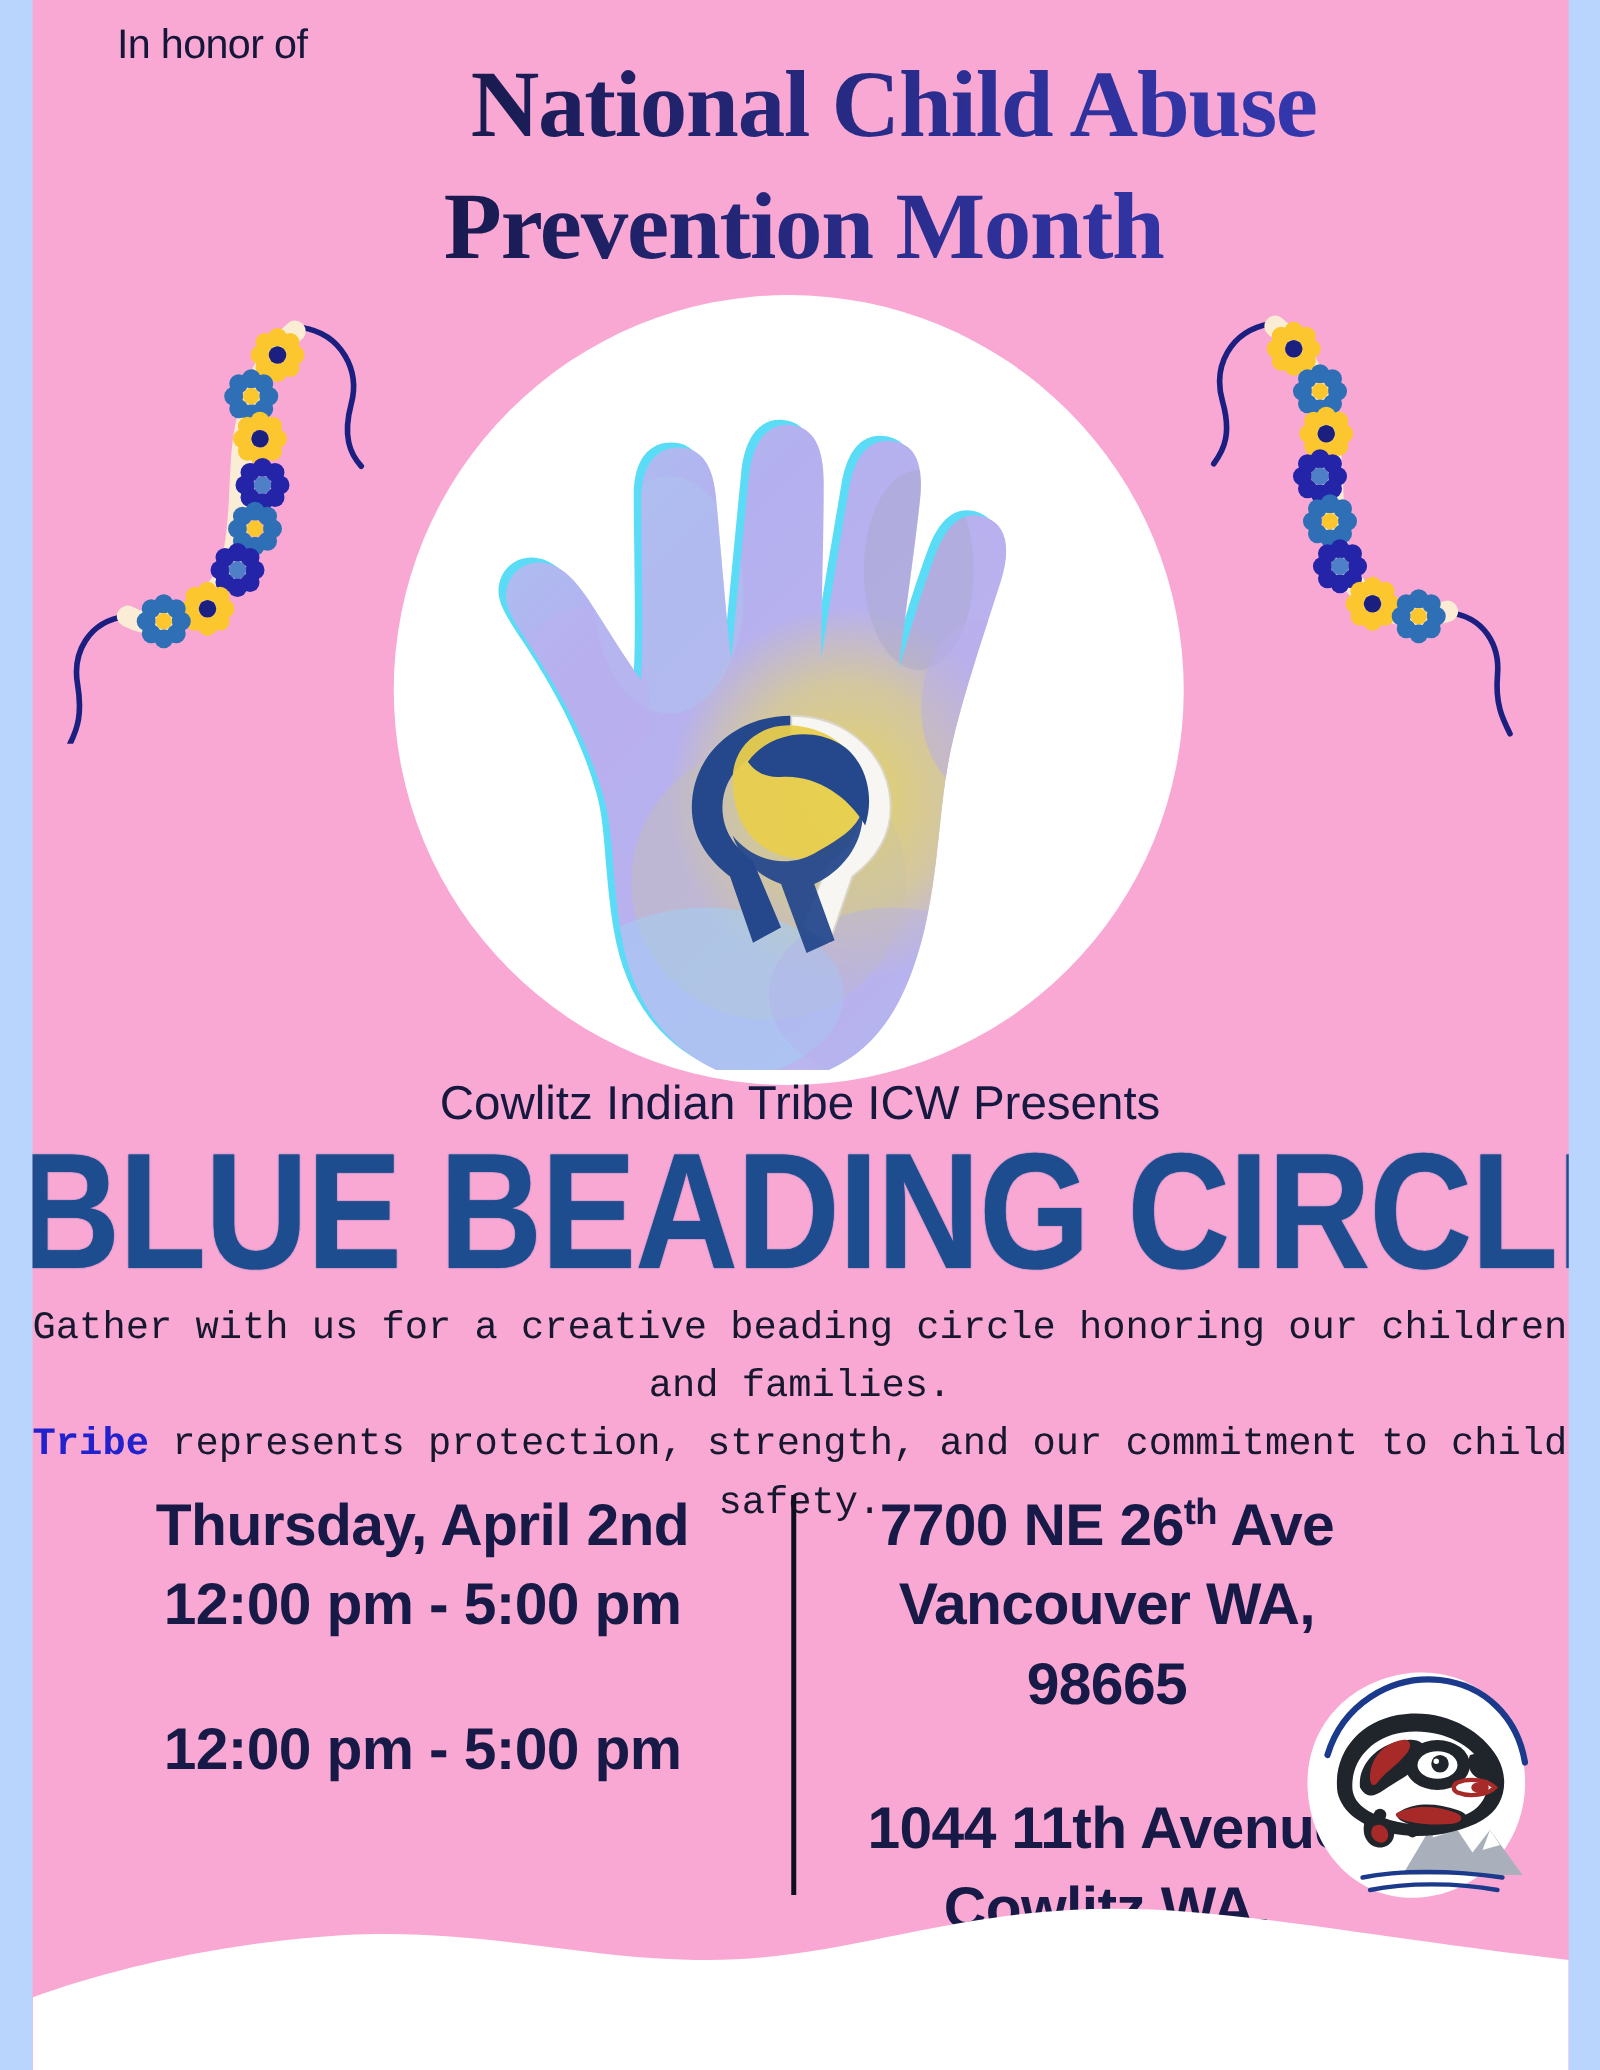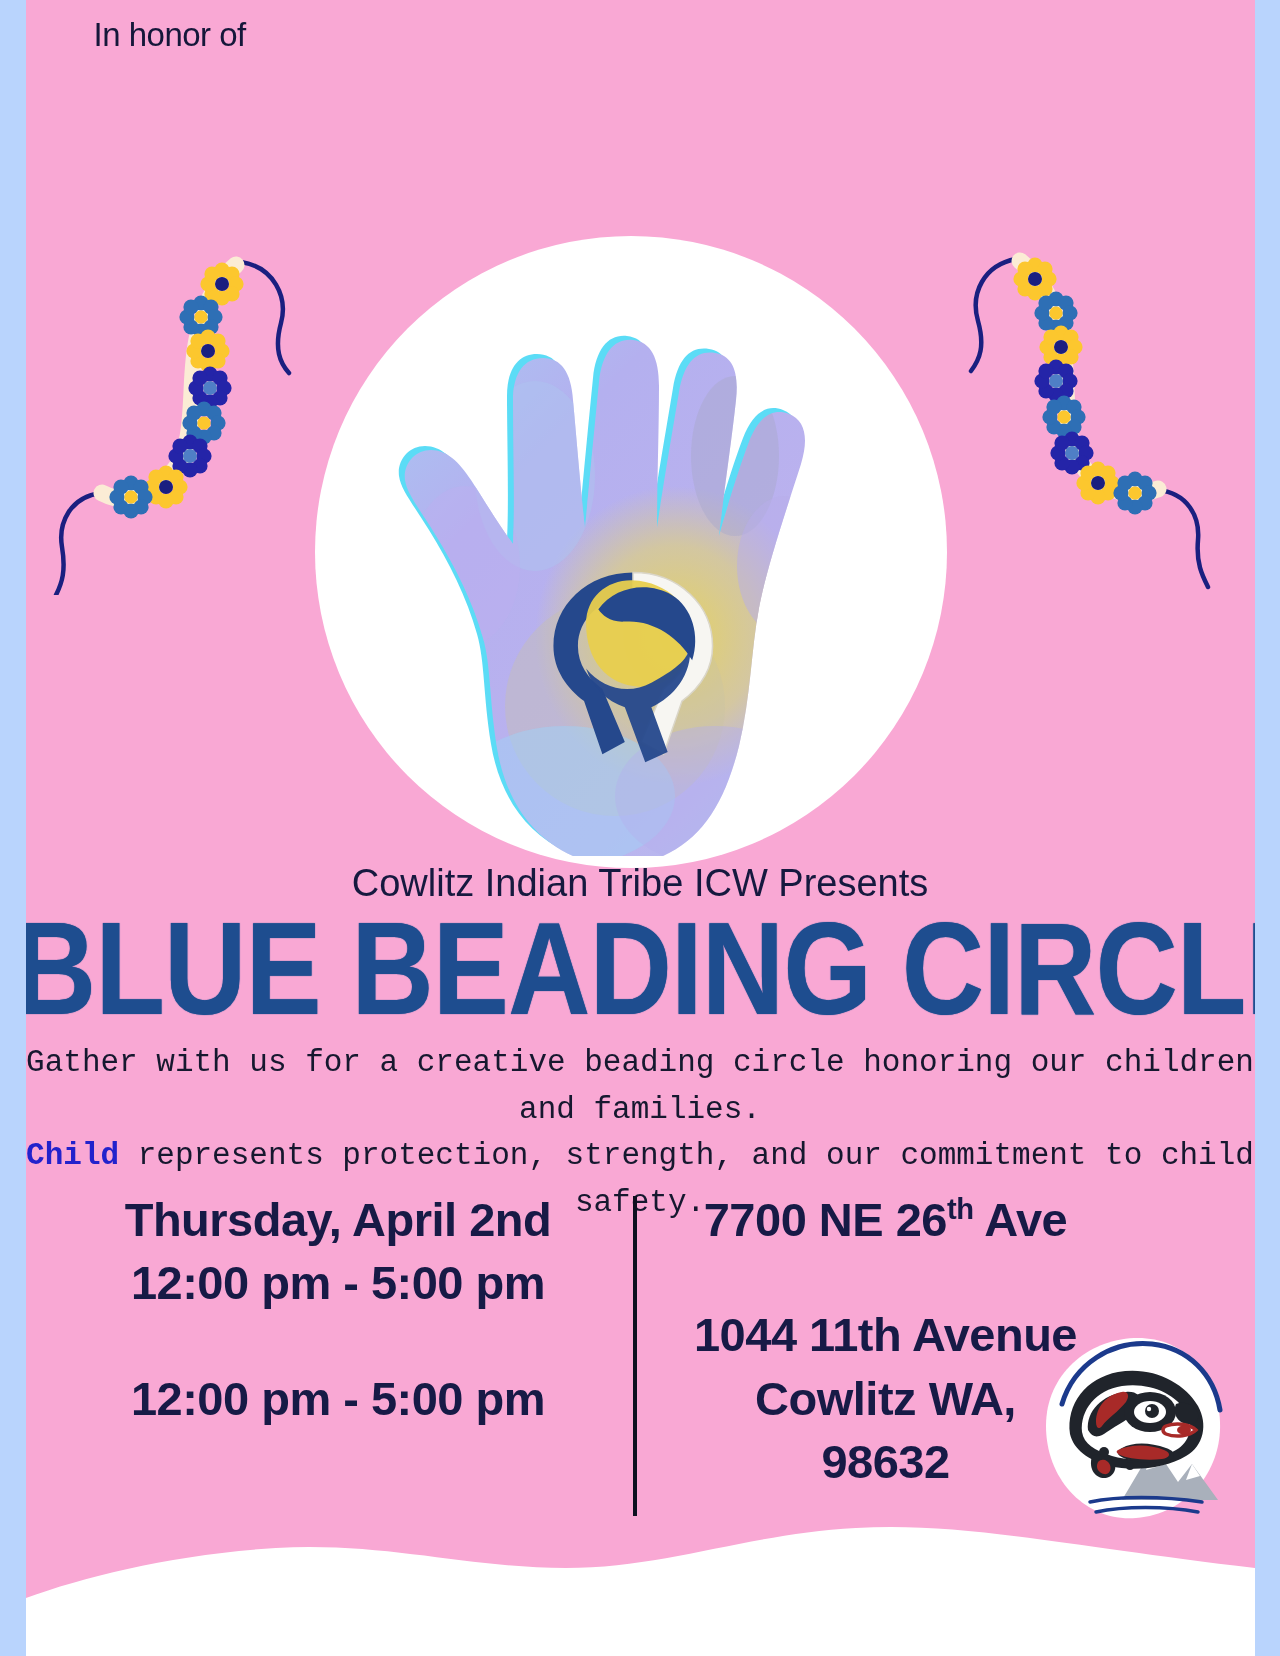--- a/index.html
+++ b/index.html
@@ -173,20 +173,24 @@
     letter-spacing: 0.5px;
   }
 </style>
 </head>
 <body>
 
 <div class="flyer">
 
   <div class="honor-line">In honor of</div>
 
+  <div class="month-title">
+    <span class="l1">National Child Abuse</span>
+    <span class="l2">Prevention Month</span>
+  </div>
 
   <div class="bead-chain-left">
     <svg width="280" height="370" viewBox="0 0 280 370" xmlns="http://www.w3.org/2000/svg">
       <path d="M205 37 C238 42 252 72 245 98 C238 124 244 138 253 148" stroke="#1a1f80" stroke-width="4.5" fill="none" stroke-linecap="round"></path>
       <path d="M65 268 C34 272 22 298 26 322 C30 346 26 358 20 370" stroke="#1a1f80" stroke-width="4.5" fill="none" stroke-linecap="round"></path>
       <path d="M200 40 C175 60 168 85 162 110 C154 142 158 178 152 212 C146 244 128 262 100 272 C86 277 74 272 66 268" stroke="#fbecd5" stroke-width="17" fill="none" stroke-linecap="round"></path>
       <g>
         <g transform="translate(186,59)">
           <g fill="#fcc72e">
               <circle cx="0" cy="-14" r="7.6"></circle>
@@ -509,40 +513,41 @@
     </svg>
   </div>
 
   <div class="presents">Cowlitz Indian Tribe ICW Presents</div>
 
   <div class="big-title">BLUE BEADING CIRCLE</div>
 
   <div class="lede">
     <div>Gather with us for a creative beading circle honoring our children and families.</div>
     <div>
-      <span class="blue-word">Child</span><span> represents protection, strength, and our commitment to child safety.</span>
+      <span class="blue-word">Tribe</span><span> represents protection, strength, and our commitment to child safety.</span>
     </div>
   </div>
 
   <div class="schedule">
     <div class="divider"></div>
 
     <div class="col-left">
       <div class="sched-block">
         <div class="sched-line">Thursday, April 2nd</div>
         <div class="sched-line">12:00 pm - 5:00 pm</div>
       </div>
       <div class="sched-block second">
         <div class="sched-line">12:00 pm - 5:00 pm</div>
       </div>
     </div>
 
     <div class="col-right">
       <div class="sched-block">
         <div class="sched-line"><span>7700 NE 26</span><span class="sup">th</span><span> Ave</span></div>
+        <div class="sched-line">Vancouver WA, 98665</div>
       </div>
       <div class="sched-block second">
         <div class="sched-line">1044 11th Avenue</div>
         <div class="sched-line">Cowlitz WA,</div>
         <div class="sched-line">98632</div>
       </div>
     </div>
   </div>
 
   <div class="tribe-logo">

